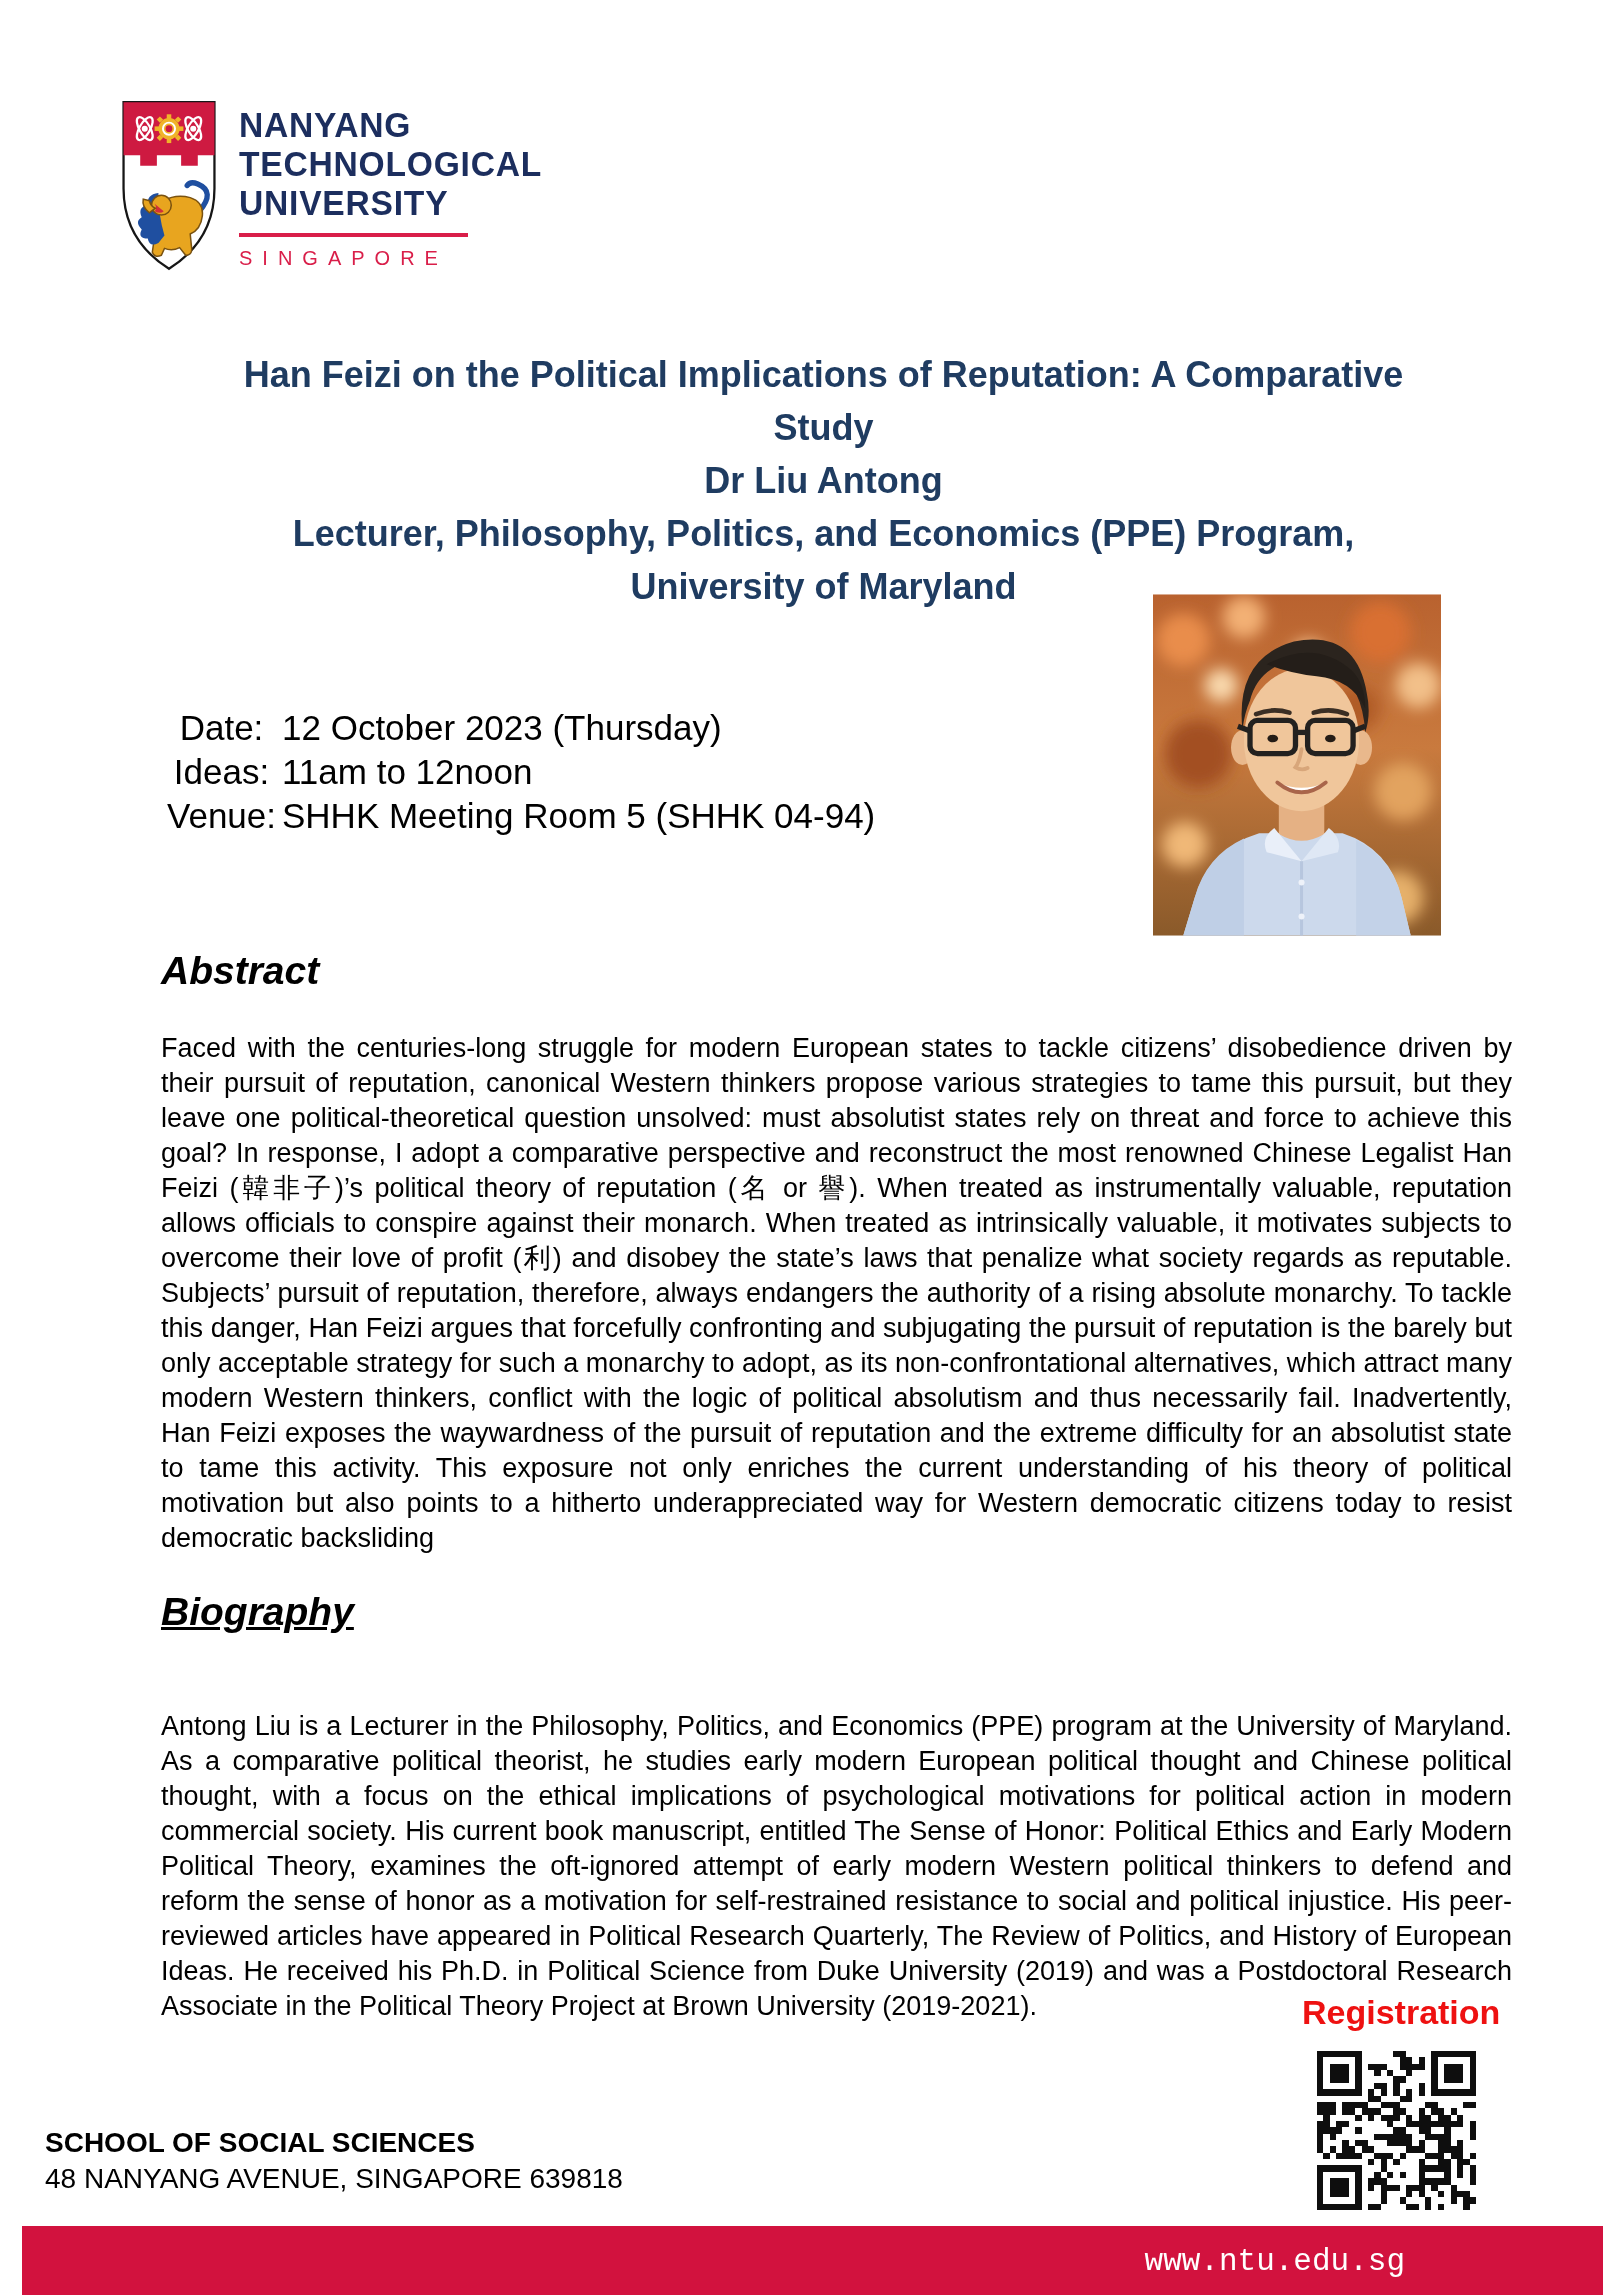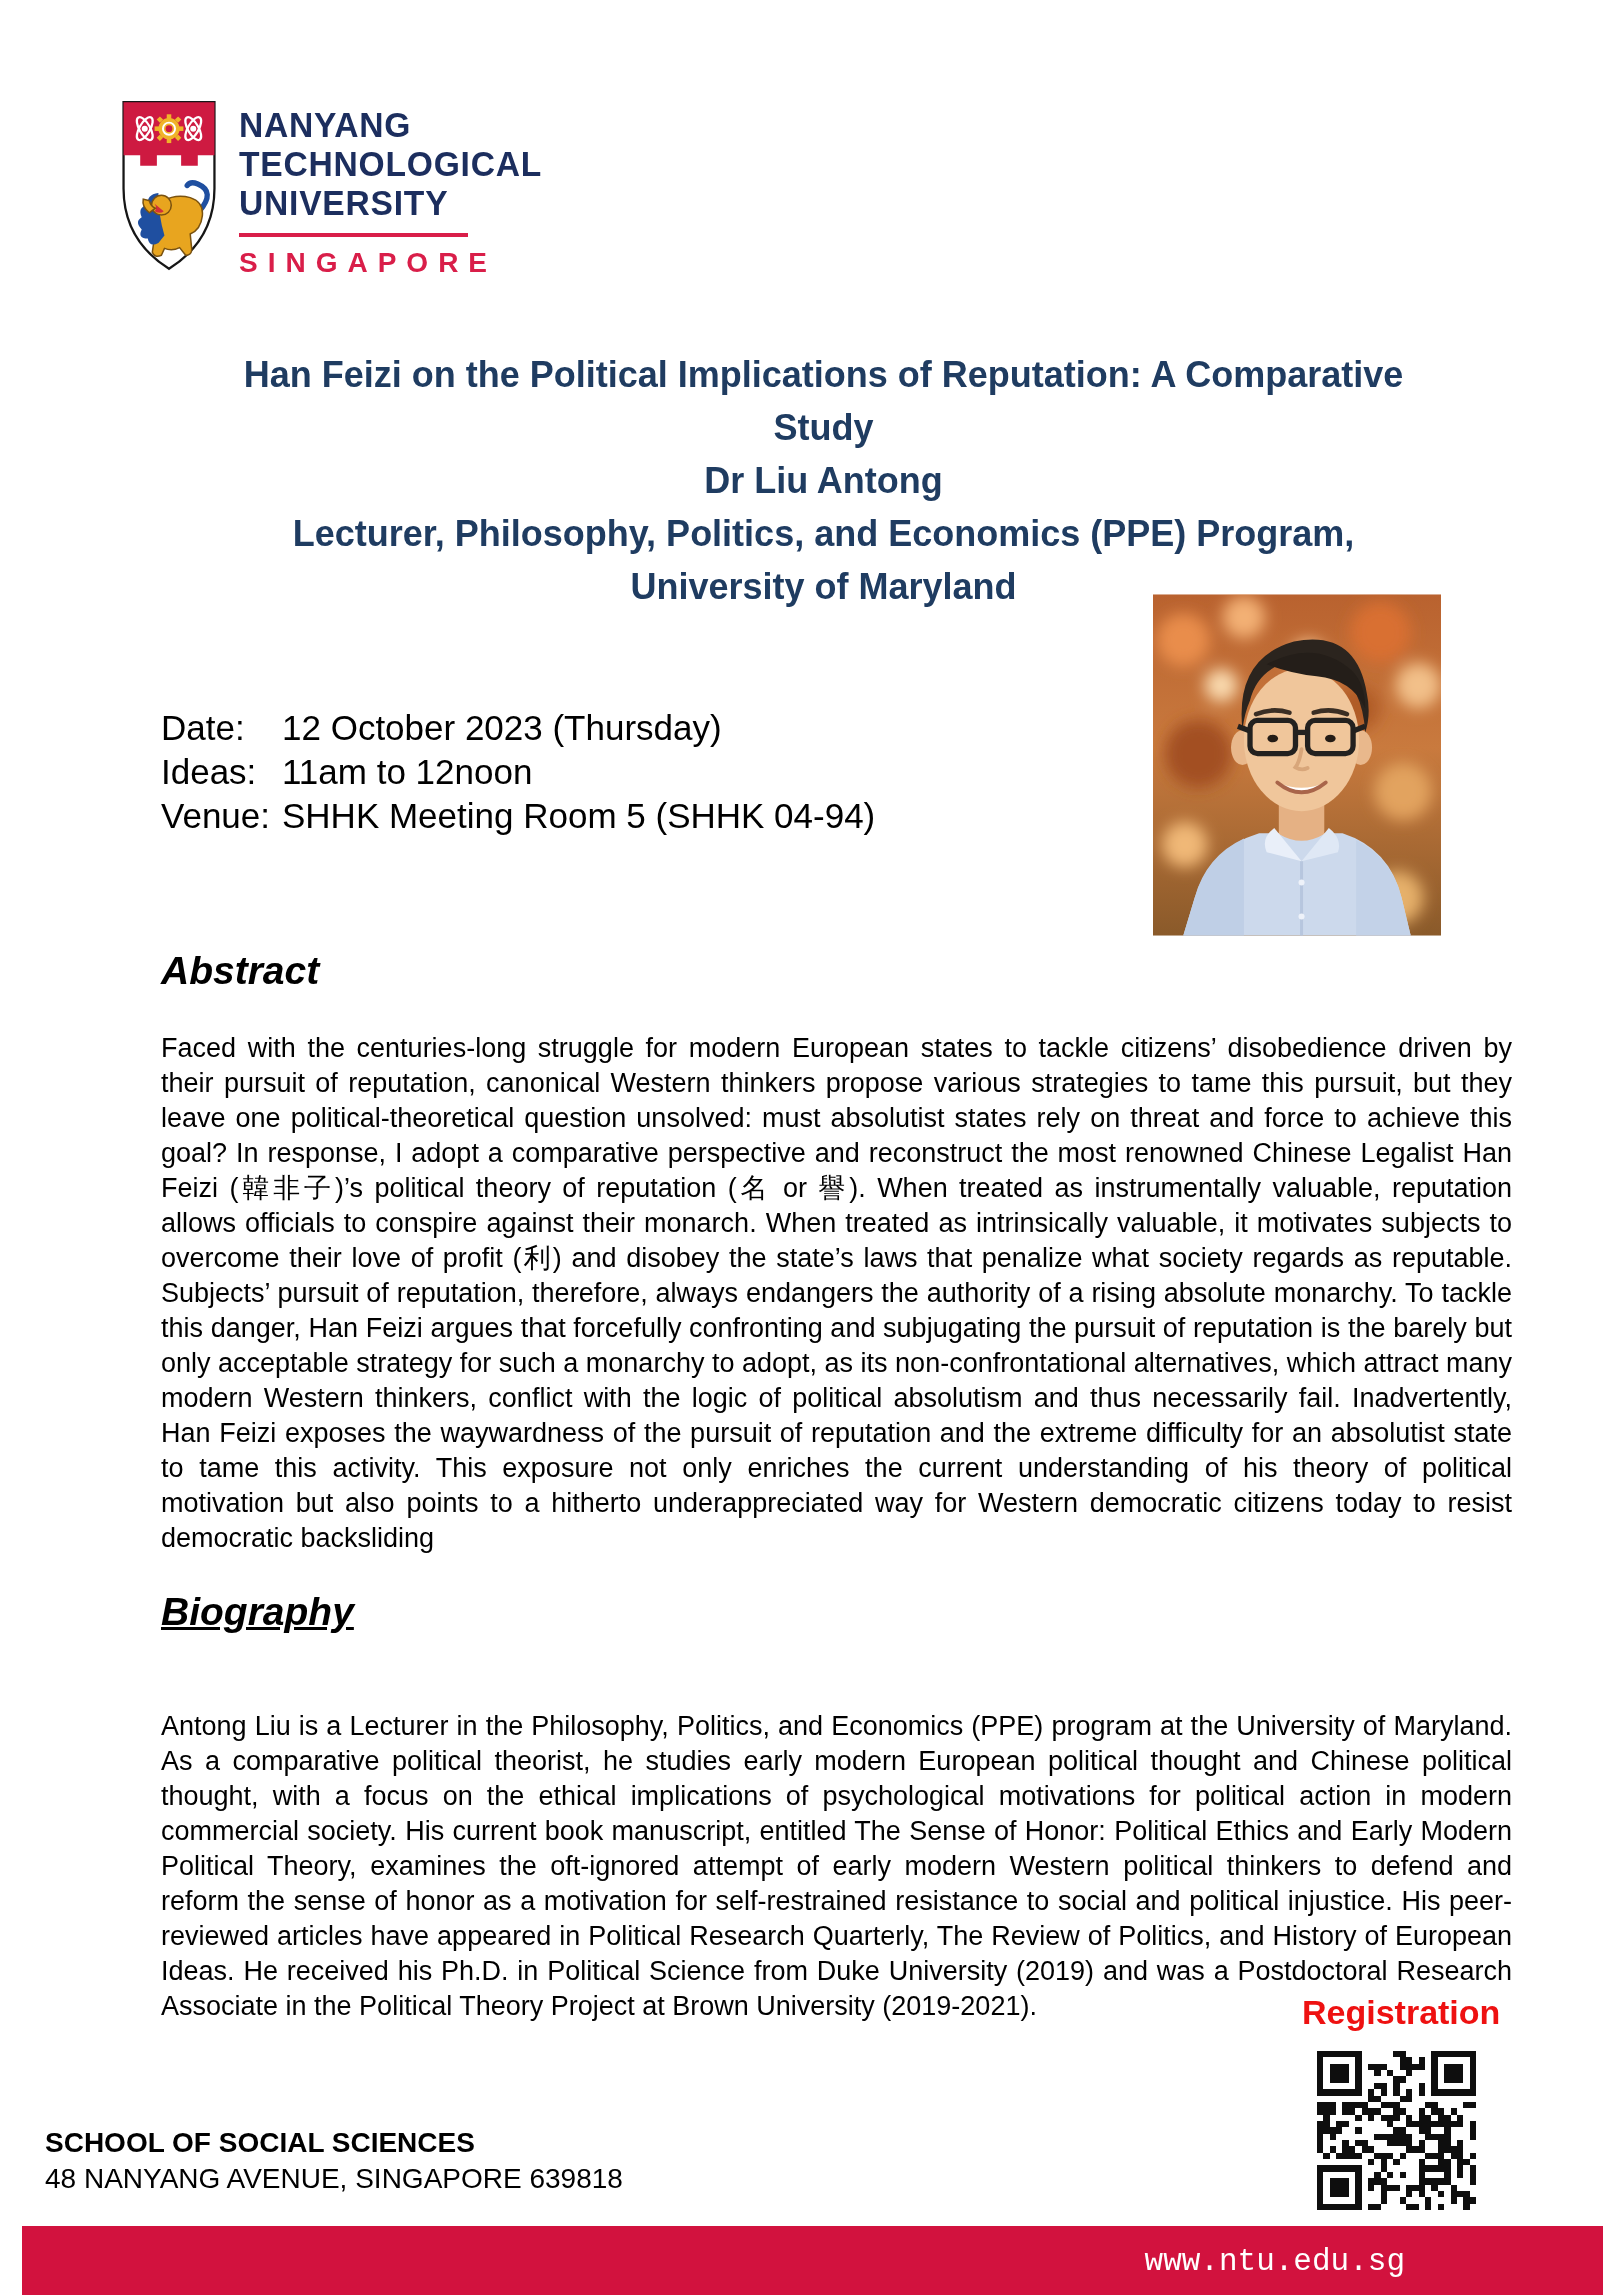--- a/index.html
+++ b/index.html
@@ -11,33 +11,33 @@
   .logo{position:absolute;left:97px;top:99px;display:flex;gap:20px;}
   .crest{width:100px;height:173px;flex:0 0 auto;}
   .wordmark{padding-top:6px;}
   .wm-line{
     font-weight:bold;color:var(--logo-navy,#1c2e5e);
     font-size:35px;line-height:39px;letter-spacing:0.8px;
     transform:scaleX(.96);transform-origin:left;white-space:nowrap;
   }
   .wm-divider{width:229px;height:3.8px;background:var(--singapore-red,#d91e49);margin-top:11.4px;}
   .wm-country{
-    margin-top:10px;color:var(--singapore-red,#d91e49);font-weight:bold;
-    font-size:28px;letter-spacing:10px;white-space:nowrap;
+    margin-top:10px;color:var(--singapore-red,#d91e49);font-weight:normal;
+    font-size:20px;letter-spacing:10px;white-space:nowrap;
   }
   
   .title-block{
     position:absolute;left:0;right:0;top:348px;text-align:center;
     color:var(--navy,#1f3c61);font-size:36px;line-height:53px;
   }
   .tline{margin:0 auto;font-weight:bold;}
   #seminar-title{max-width:1184px;}
   #speaker-affiliation{max-width:1184px;}
   
-  .info{position:absolute;left:139px;top:706px;font-size:35px;line-height:44px;}
+  .info{position:absolute;left:139px;top:706px;font-size:35px;line-height:44px;text-align:center;}
   .info-row{display:flex;}
   .info-label{width:121px;flex:0 0 auto;}
   
   .photo{position:absolute;left:1131px;top:594px;width:288px;height:342px;overflow:hidden;}
   .photo svg{display:block;}
   
   .section-heading{
     position:absolute;left:139px;font-weight:bold;font-style:italic;
     font-size:39px;line-height:43px;color:#000;
   }

